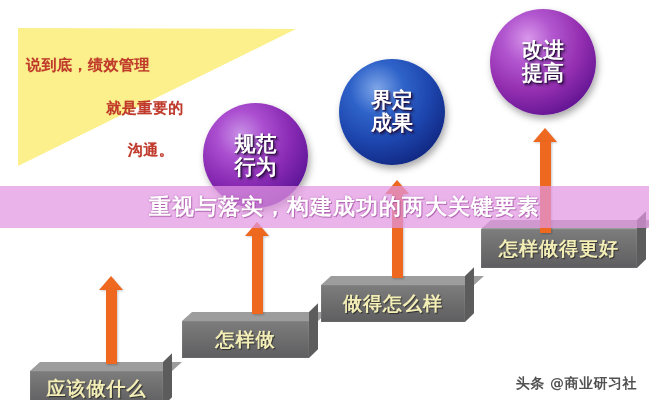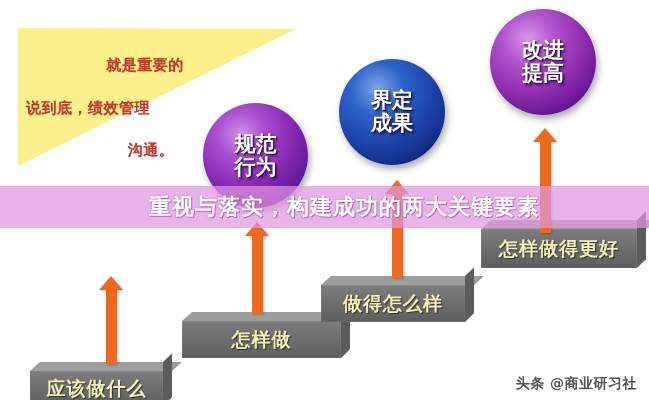--- a/index.html
+++ b/index.html
@@ -159,21 +159,21 @@
     align-items: center;
     justify-content: center;
     color: #f3edb6;
     font-weight: bold;
     font-size: 19px;
     letter-spacing: 1px;
     text-shadow: 1px 1px 1px rgba(0,0,0,0.55);
     box-shadow: inset 0 0 0 1px rgba(255,255,255,0.06);
   }
   #box-1 { left: 30px;  top: 362px; width: 142px; height: 44px; }
-  #box-2 { left: 182px; top: 312px; width: 168px; height: 46px; }
+  #box-2 { left: 182px; top: 312px; width: 136px; height: 46px; }
   #box-3 { left: 321px; top: 276px; width: 153px; height: 46px; }
   #box-4 { left: 481px; top: 220px; width: 165px; height: 48px; }
 
   
   .pink-banner {
     position: absolute;
     left: 0;
     top: 186px;
     width: 649px;
     height: 42px;
@@ -207,22 +207,22 @@
     margin-top: 16px;
   }
 </style>
 </head>
 <body>
 
 <div id="canvas">
 
   <div class="yellow-triangle"></div>
   <div class="yellow-quote">
+    <span class="ql ql1">说到底，绩效管理</span>
     <span class="ql ql2">就是重要的</span>
-    <span class="ql ql1">说到底，绩效管理</span>
     <span class="ql ql3">沟通。</span>
   </div>
 
   <div class="box3d" id="box-1">
     <div class="top"></div>
     <div class="side"></div>
     <div class="face">应该做什么</div>
   </div>
   <div class="box3d" id="box-2">
     <div class="top"></div>

